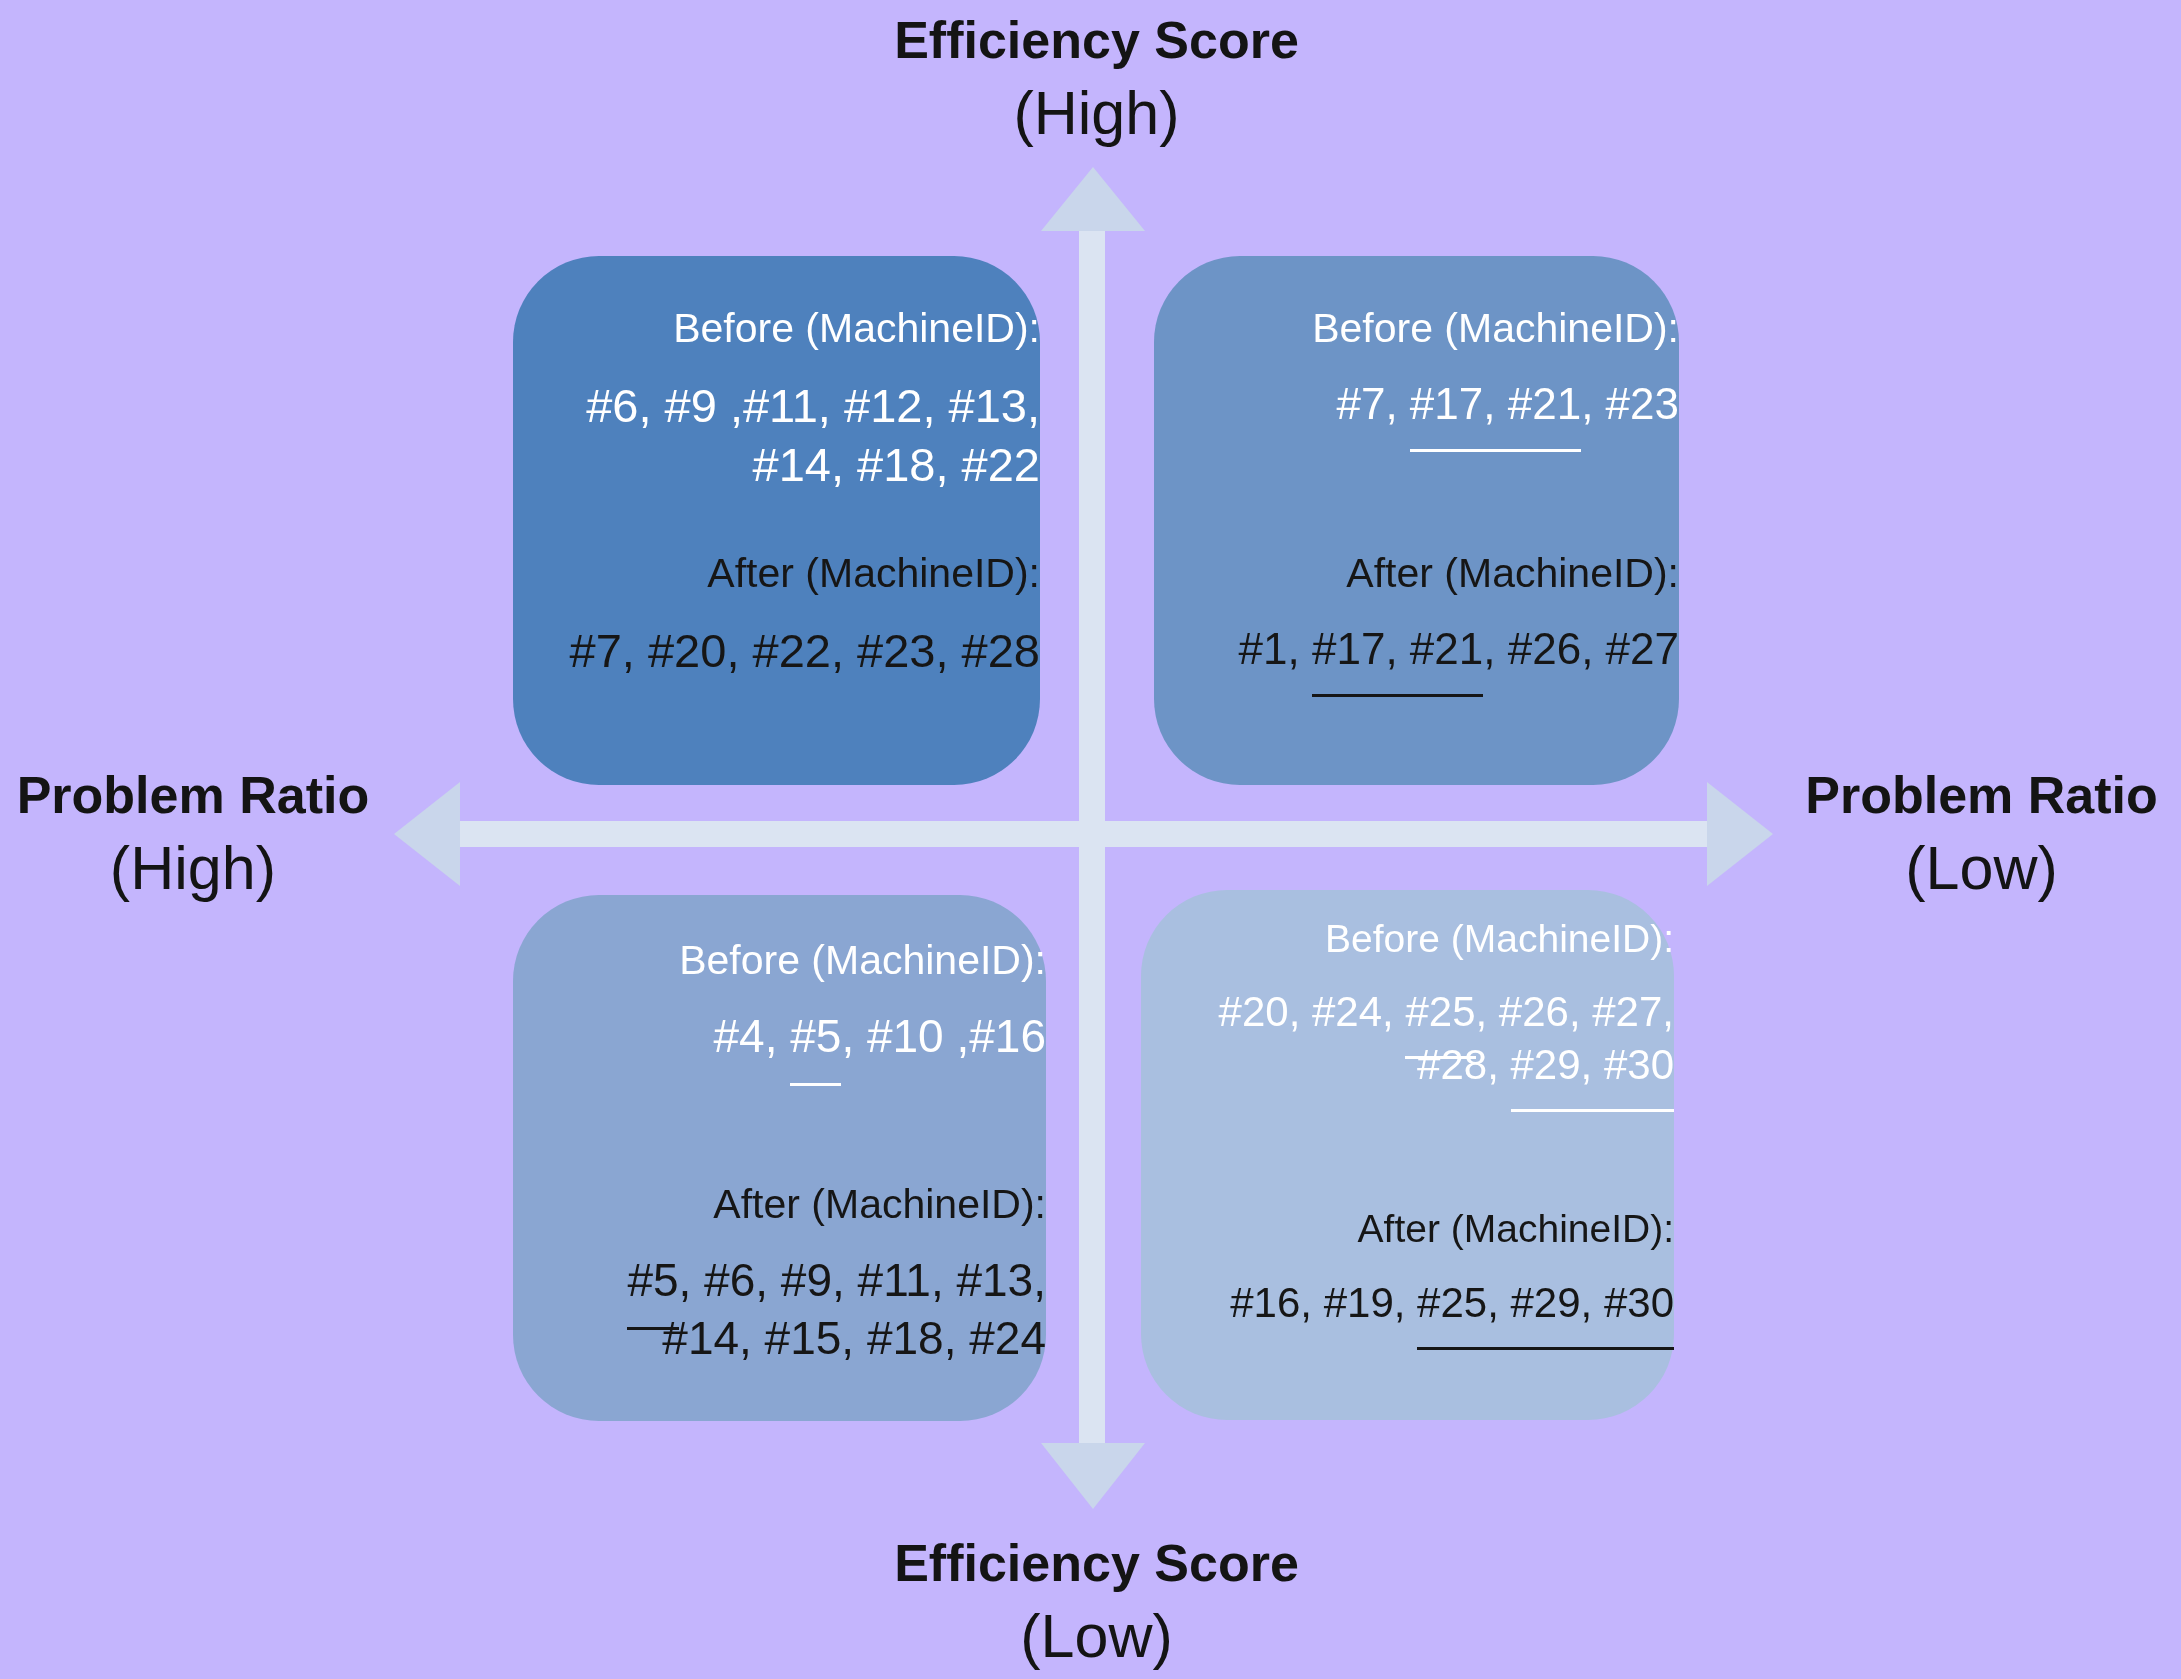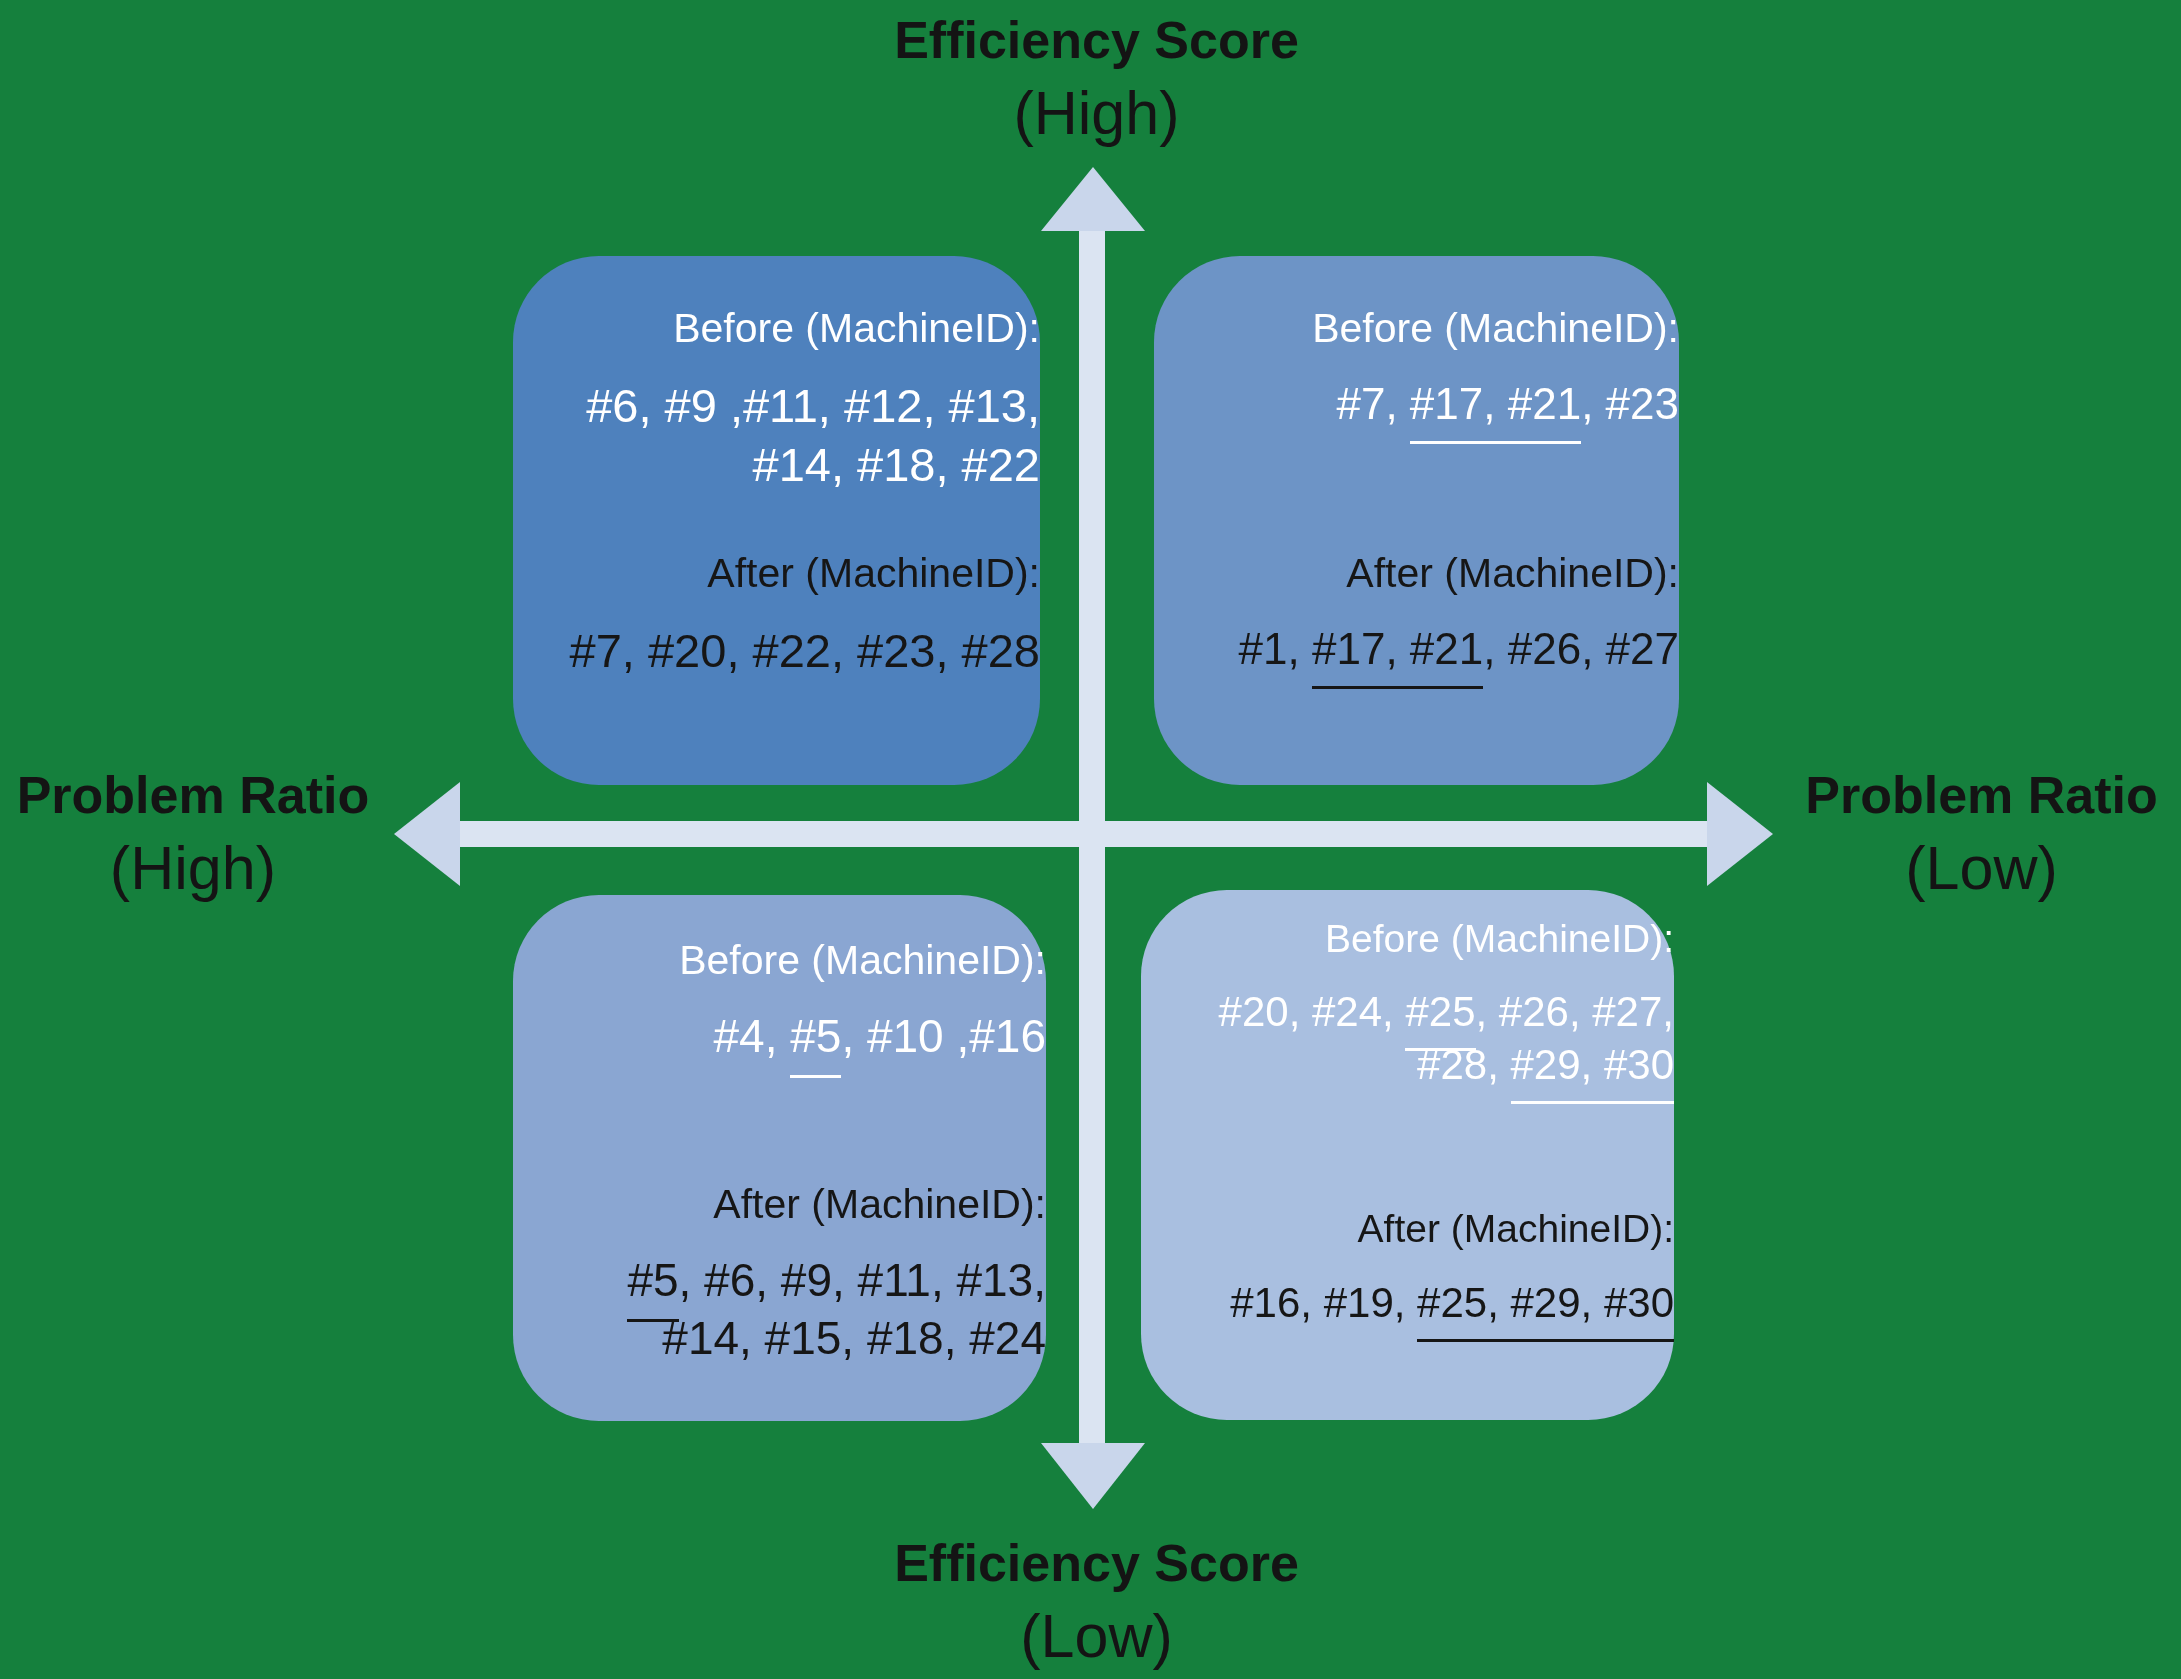--- a/index.html
+++ b/index.html
@@ -1,17 +1,17 @@
 <!DOCTYPE html>
 <html style="font-size:15px"><head>
 <meta charset="utf-8">
 <style>
   html,body{margin:0;padding:0;background:#ffffff;}
   #canvas{
-    position:relative;width:2181px;height:1680px;background:#15803d;overflow:hidden;
+    position:relative;width:2181px;height:1680px;background:#c4b5fd;overflow:hidden;
     font-family:"Liberation Sans","DejaVu Sans",sans-serif;
   }
   
   .axis-label{position:absolute;text-align:center;color:#141414;}
   .axis-title{font-weight:bold;font-size:52px;line-height:73px;}
   .axis-sub{font-size:61px;line-height:73px;}
   .axis-top{left:675px;top:3.7px;width:843px;}
   .axis-bottom{left:675px;top:1527px;width:843px;}
   .axis-left{left:-5.6px;top:759px;width:397px;}
   .axis-right{left:1782px;top:759px;width:399px;}
@@ -32,21 +32,21 @@
   .block{position:absolute;left:0;right:0;text-align:right;}
   .q-tl .block.before{top:45px;}  .q-tl .block.after{top:290px;}
   .q-tr .block.before{top:45px;}  .q-tr .block.after{top:290px;}
   .q-bl .block.before{top:38px;}  .q-bl .block.after{top:282px;}
   .q-br .block.before{top:21.5px;}  .q-br .block.after{top:312px;}
   .q-header{font-size:41px;line-height:54px;margin-bottom:20.6px;white-space:nowrap;}
   .q-br .q-header{font-size:39px;}
   .id-line{font-size:var(--idfs);line-height:1.26;white-space:nowrap;}
   .light{color:#ffffff;}
   .dark{color:#161616;}
-  .u{border-bottom:3.7px solid currentColor;padding-bottom:13px;}
+  .u{border-bottom:3.7px solid currentColor;padding-bottom:21px;}
 </style>
 </head>
 <body>
 
 <div id="canvas" style="--q-tl: #4e81bd; --q-tr: #6d94c6; --q-bl: #8aa6d2; --q-br: #a9bfe0; --arrow-shaft: #dbe4f2; --arrow-head: #c9d6eb;">
 
   <div class="h-shaft"></div>
   <div class="arrowhead head-left"></div>
   <div class="arrowhead head-right"></div>
   <div class="v-shaft"></div>

